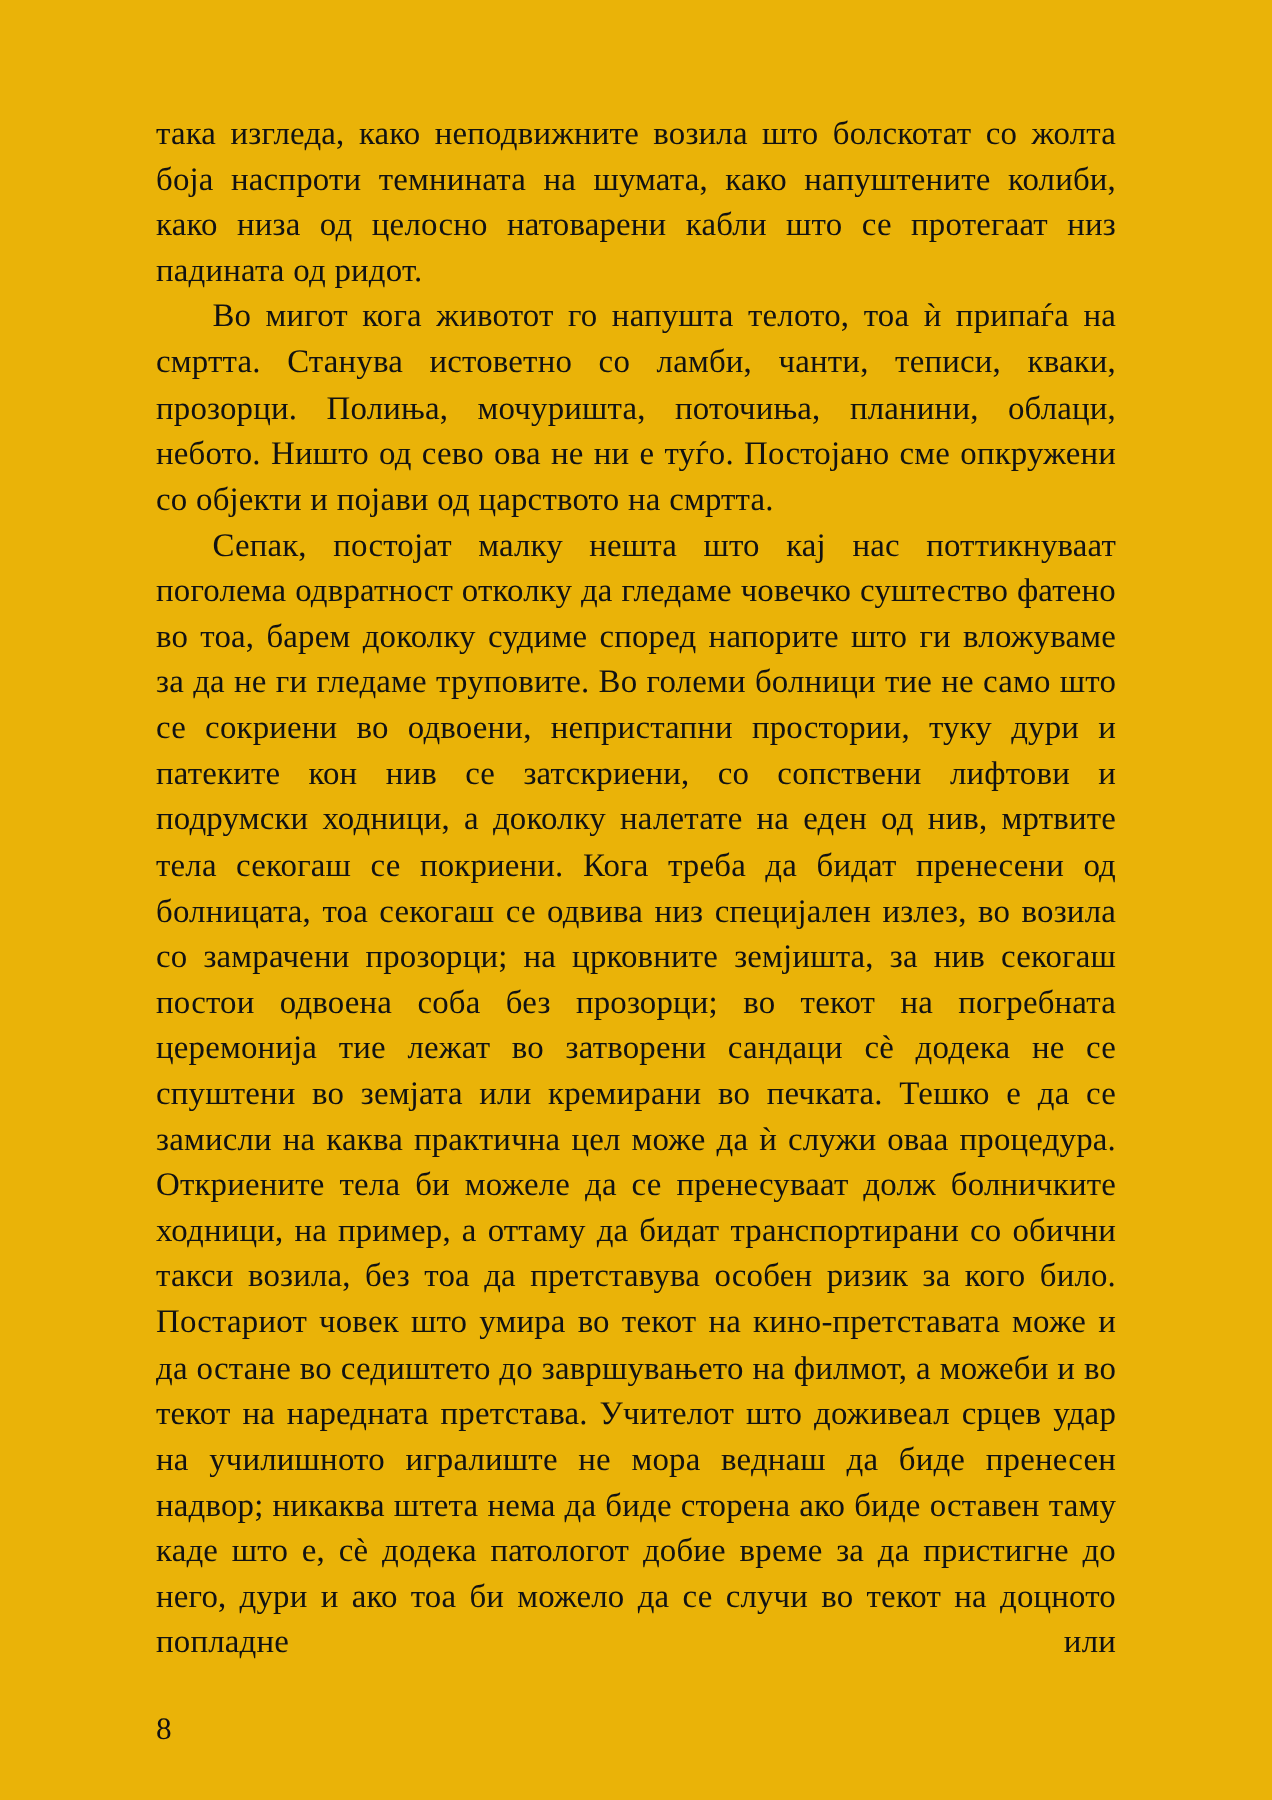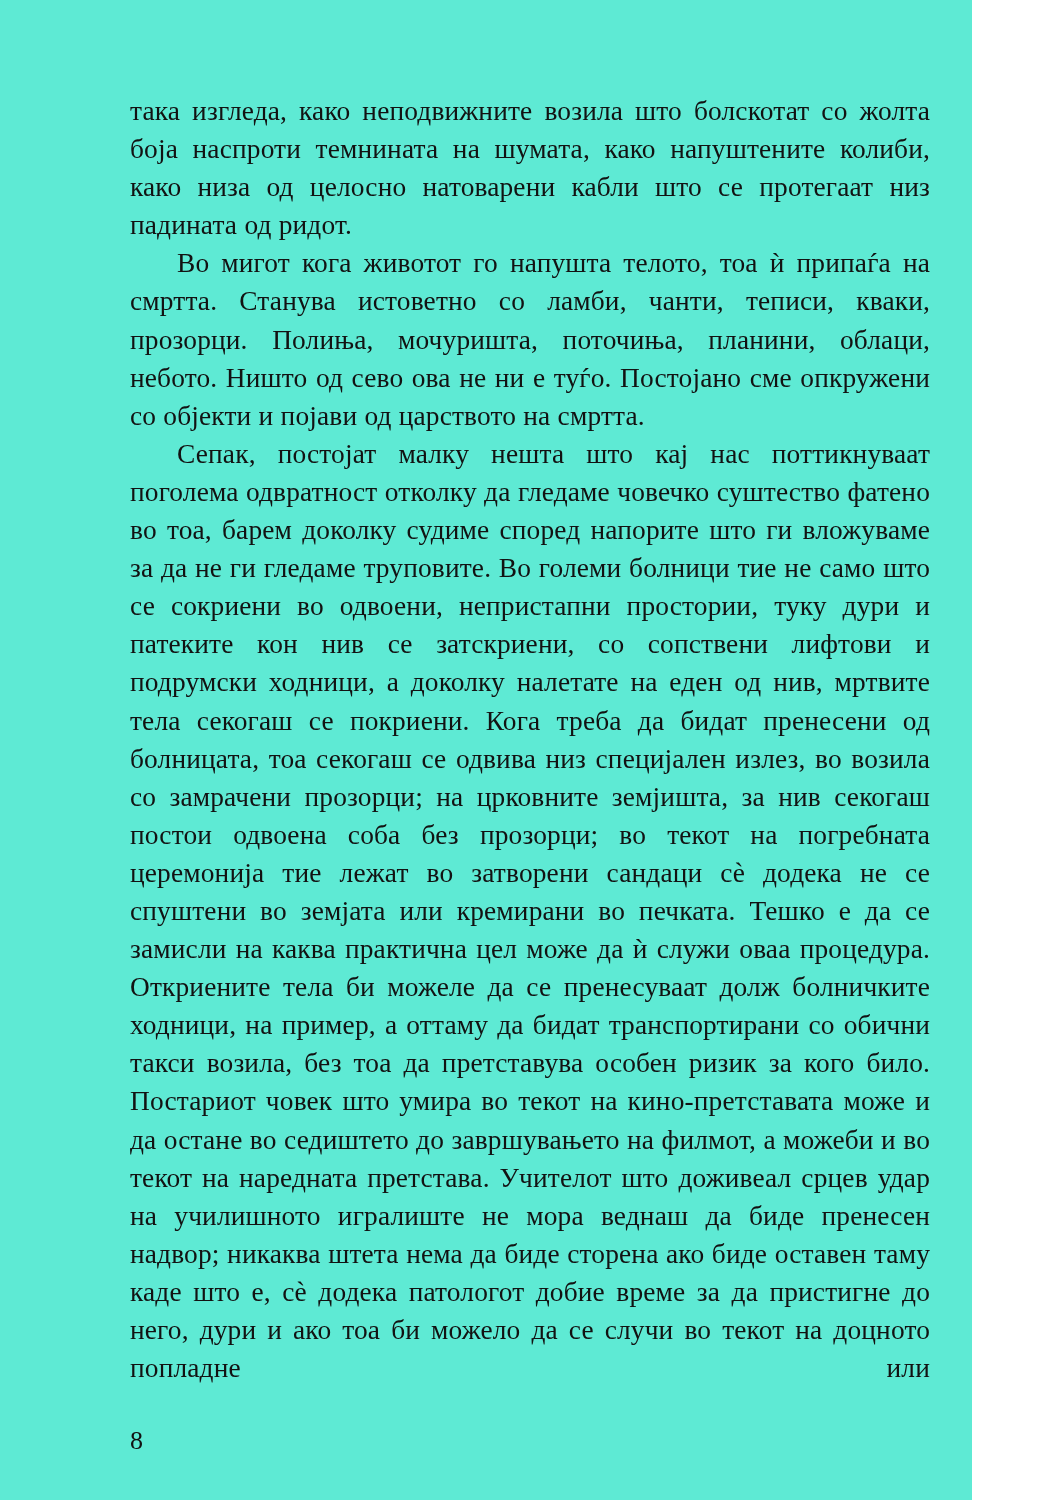--- a/index.html
+++ b/index.html
@@ -12,23 +12,23 @@
     height: 1500px;
     position: relative;
     font-family: "Liberation Serif", "DejaVu Serif", serif;
     color: #121212;
     overflow: hidden;
   }
   .page {
     position: absolute;
     left: 0;
     top: 0;
-    width: 972px;
+    width: 1060px;
     height: 1500px;
-    background: #5eead4;
+    background: #eab308;
     text-decoration: underline;
   }
   .text-column {
     position: absolute;
     left: 130px;
     top: 92px;
     width: 800px;
   }
   .para {
     margin: 0;

